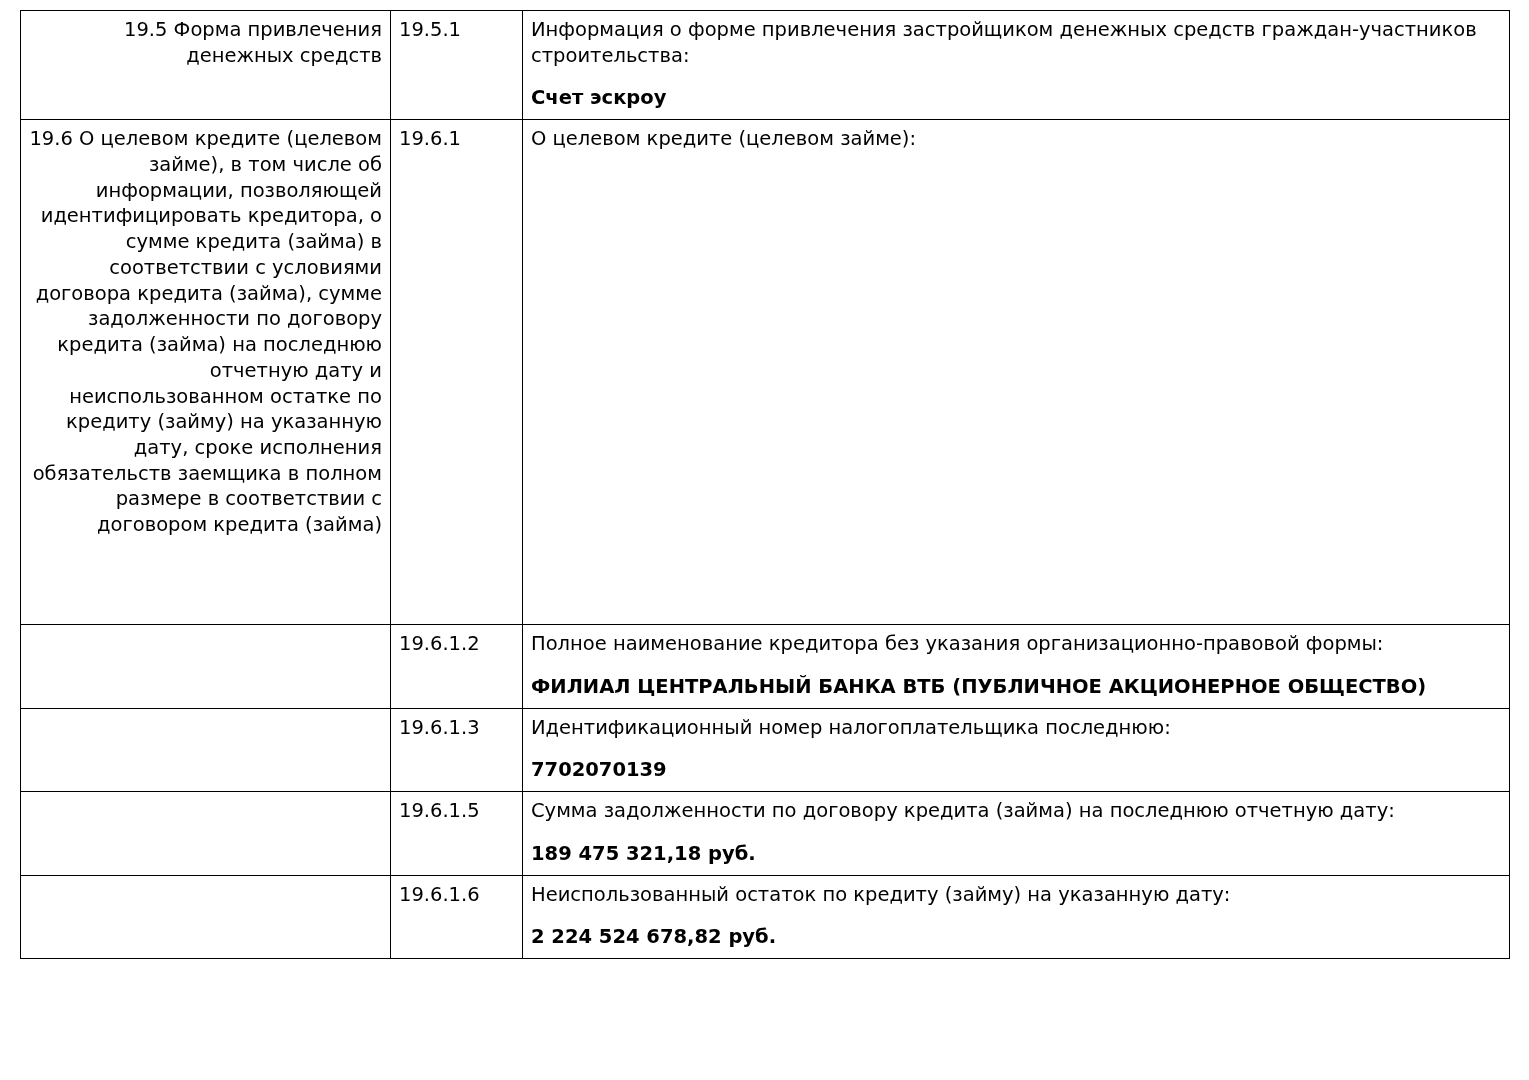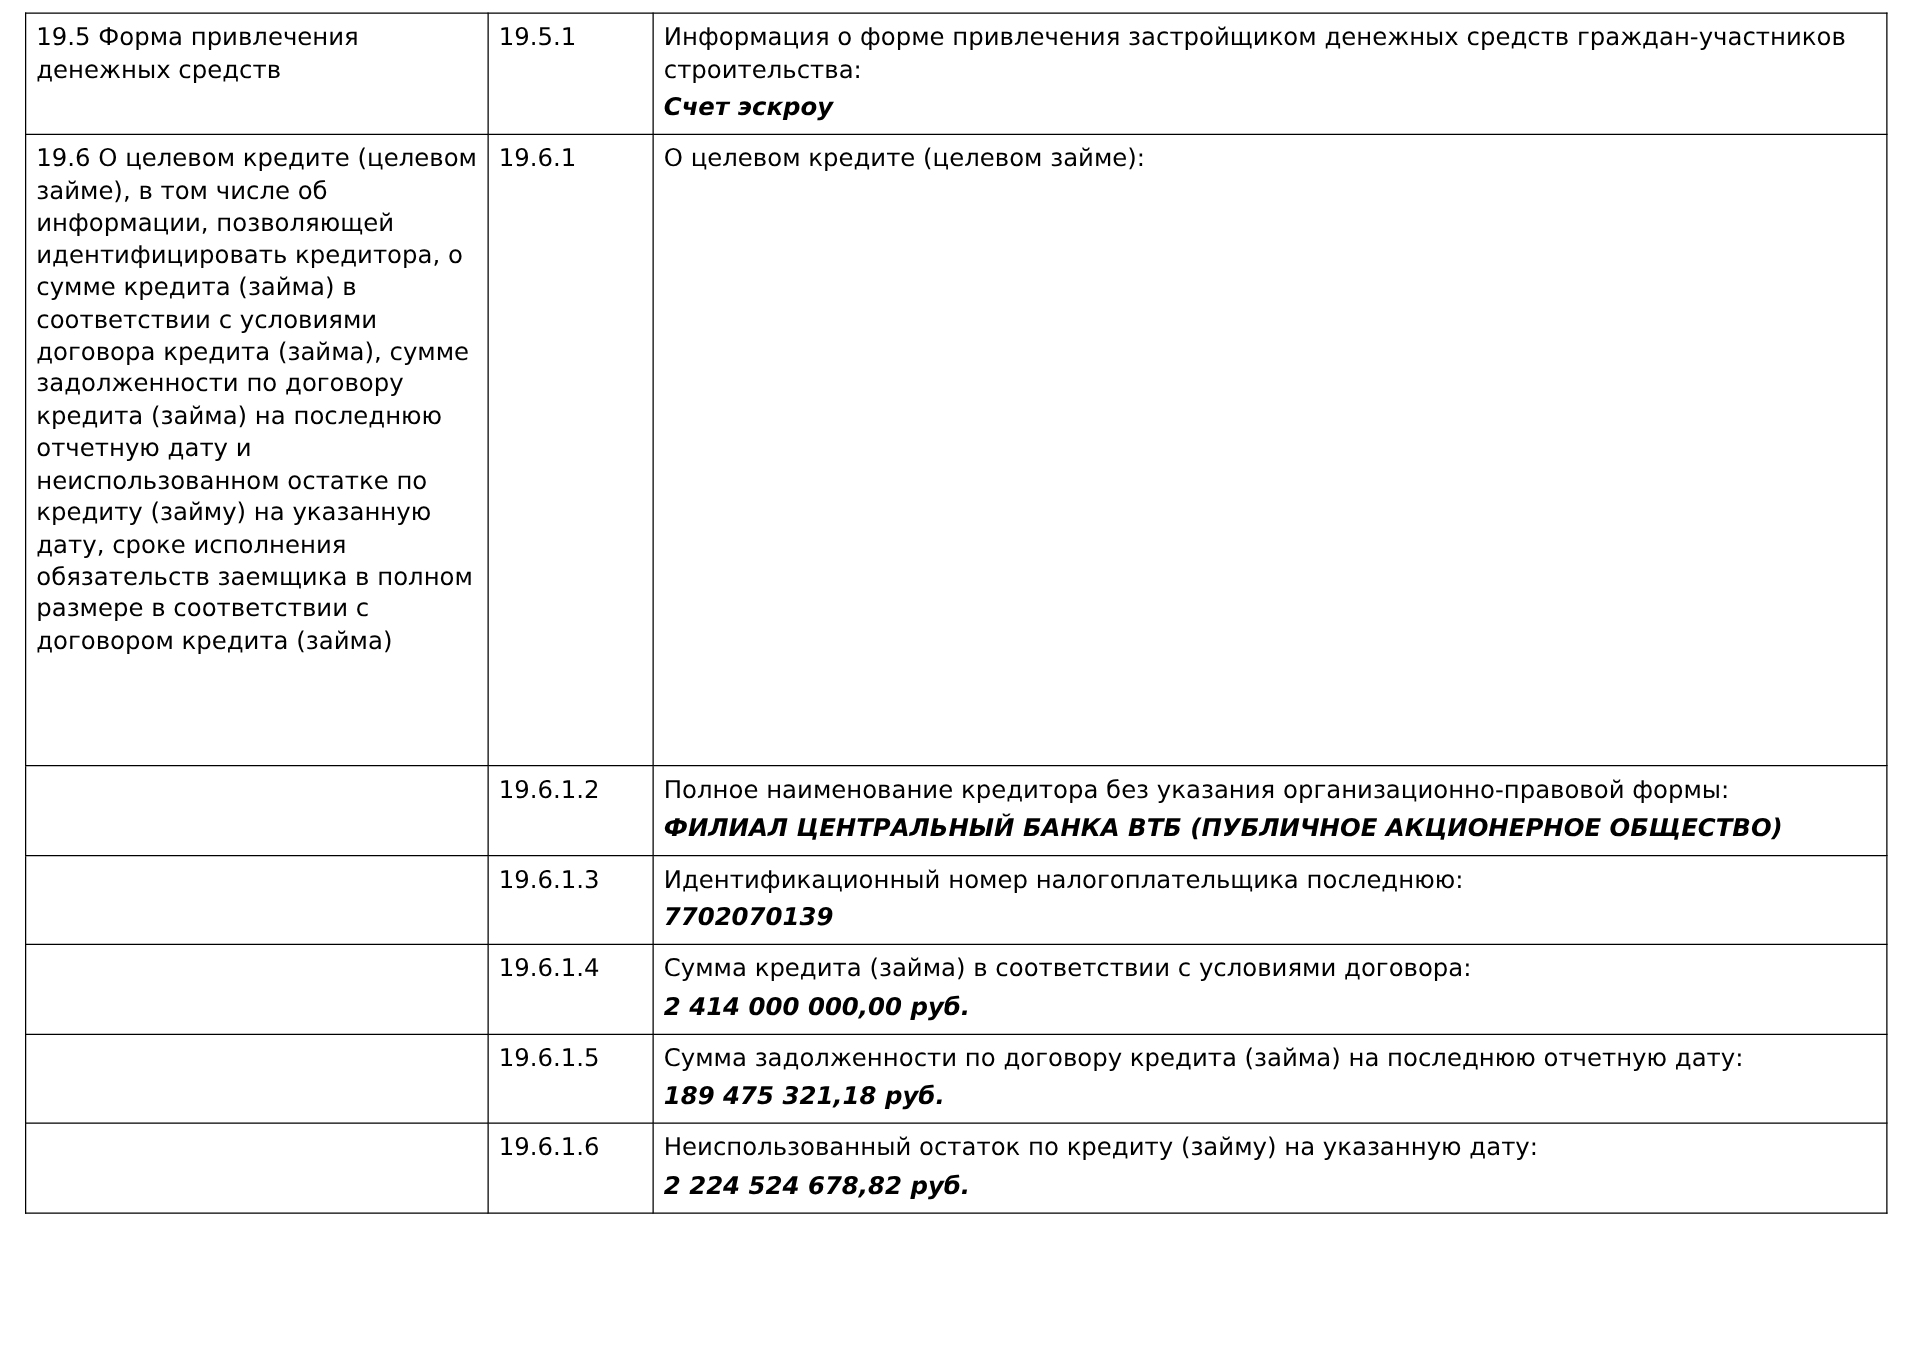--- a/index.html
+++ b/index.html
@@ -39,30 +39,30 @@
   col.c3 { width: 987px; }
 
   td.col-num {
     vertical-align: middle;
     padding-left: 12px;
     font-size: 19.5px;
   }
   td.col-label {
     font-size: 19.5px;
     line-height: 1.34;
+    text-align: right;
   }
   td.col-content {
     font-size: 19.5px;
     line-height: 1.32;
   }
   .value {
     font-weight: bold;
     display: block;
-    margin-top: 5px;
-    font-style: italic;
+    margin-top: 17px;
   }
   .caption {
     display: block;
   }
   .tall-cell {
     height: 490px;
   }
   .big-num {
     vertical-align: middle;
   }
@@ -107,28 +107,20 @@
       <tr>
         <td class="col-label"></td>
         <td class="col-num">19.6.1.3</td>
         <td class="col-content">
           <span class="caption">Идентификационный номер налогоплательщика последнюю:</span>
           <span class="value">7702070139</span>
         </td>
       </tr>
       <tr>
         <td class="col-label"></td>
-        <td class="col-num">19.6.1.4</td>
-        <td class="col-content">
-          <span class="caption">Сумма кредита (займа) в соответствии с условиями договора:</span>
-          <span class="value">2 414 000 000,00 руб.</span>
-        </td>
-      </tr>
-      <tr>
-        <td class="col-label"></td>
         <td class="col-num">19.6.1.5</td>
         <td class="col-content">
           <span class="caption">Сумма задолженности по договору кредита (займа) на последнюю отчетную дату:</span>
           <span class="value">189 475 321,18 руб.</span>
         </td>
       </tr>
       <tr>
         <td class="col-label"></td>
         <td class="col-num">19.6.1.6</td>
         <td class="col-content">

